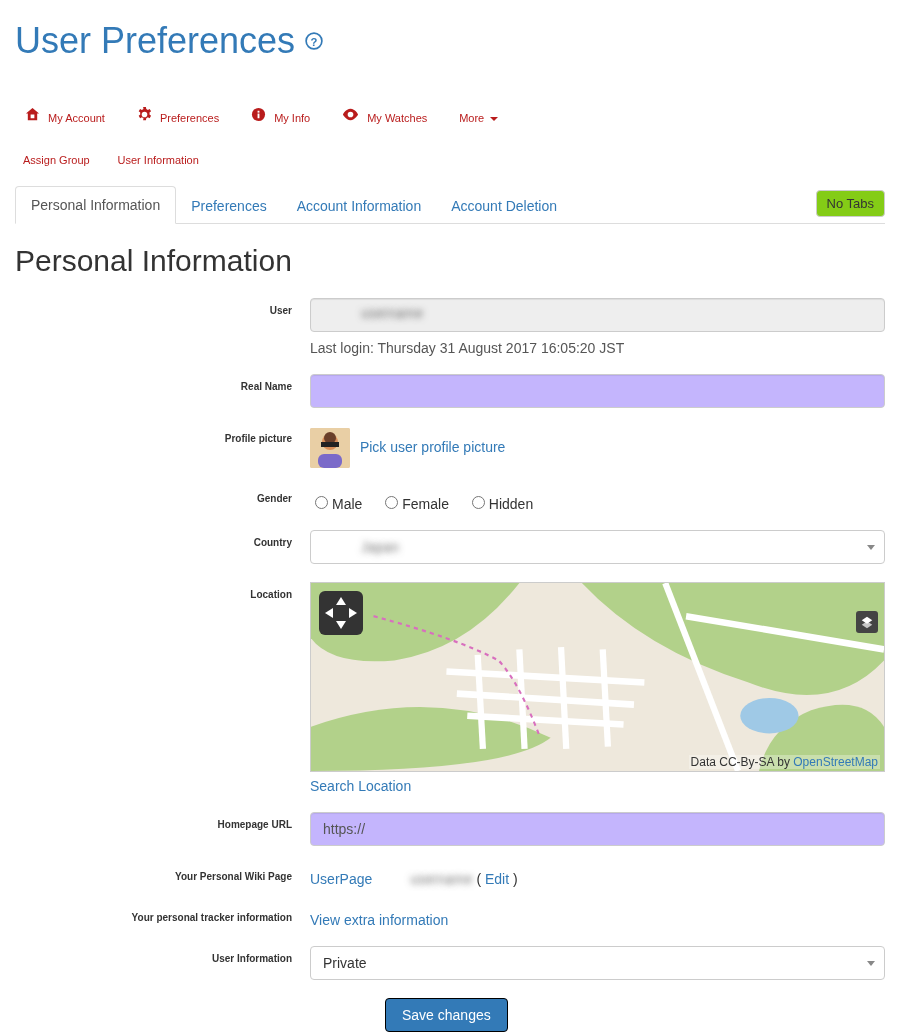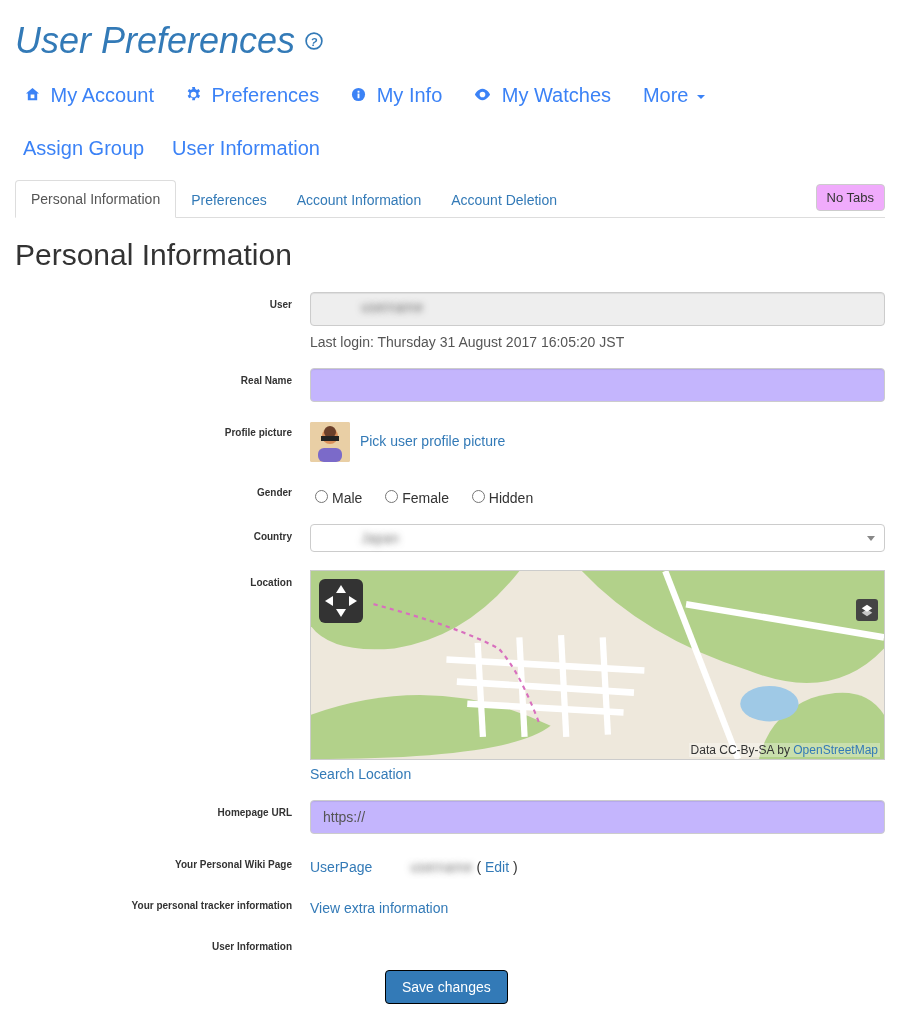--- a/index.html
+++ b/index.html
@@ -9,44 +9,43 @@
     font-family: "Helvetica Neue", Helvetica, Arial, sans-serif;
     font-size: 14px;
     color: #333;
     background: #fff;
     width: 900px;
   }
   h1.page-title {
     font-size: 36px;
     font-weight: 500;
     color: #337ab7;
-    margin: 5px 0 12px 0;
-    font-style: italic;
+    margin: 5px 0 35px 0;
   }
   h1.page-title .help {
     font-size: 20px;
     color: #337ab7;
     vertical-align: middle;
     display: inline-block;
   }
   .nav {
     list-style: none;
     padding: 0;
     margin: 0 0 10px 0;
   }
   .nav > li {
     display: inline-block;
     margin-right: 8px;
   }
   .nav > li > a {
     display: inline-block;
     padding: 10px 10px;
-    color: #3b82f6;
+    color: #b91c1c;
     text-decoration: none;
-    font-size: 20px;
+    font-size: 11px;
   }
   .nav .icon { margin-right: 5px; }
   .nav-sub > li > a { padding: 10px 8px; }
   .caret {
     display: inline-block;
     width: 0; height: 0;
     margin-left: 3px;
     vertical-align: middle;
     border-top: 4px solid;
     border-right: 4px solid transparent;
@@ -73,21 +72,21 @@
     border-bottom: 1px solid #fff;
     border-radius: 4px 4px 0 0;
     color: #555;
     background: #fff;
   }
   .tab-row .btn-notabs {
     margin-left: auto;
     border: 1px solid #ccc;
     padding: 5px 10px;
     border-radius: 4px;
-    background: #f0abfc;
+    background: #84cc16;
     font-size: 13px;
     color: #333;
     cursor: pointer;
     margin-bottom: 6px;
   }
 
   h2.section-title {
     font-size: 30px;
     font-weight: 500;
     color: #333;
@@ -153,21 +152,21 @@
     margin-right: 14px;
     padding-top: 7px;
     font-weight: normal;
   }
   .radio-inline input { margin-right: 4px; }
 
   .select-wrap {
     position: relative;
   }
   .select-wrap .select-display {
-    height: 28px;
+    height: 34px;
     border: 1px solid #ccc;
     border-radius: 4px;
     padding: 6px 12px;
     background: #fff;
     display: flex;
     align-items: center;
   }
   .select-wrap .tri {
     position: absolute;
     right: 10px;
@@ -404,17 +403,25 @@
 
 <div class="form-row">
   <div class="form-label">Your personal tracker information</div>
   <div class="form-field" style="padding-top:7px;">
     <a href="#" class="link">View extra information</a>
   </div>
 </div>
 
 <div class="form-row">
   <div class="form-label">User Information</div>
+  <div class="form-field">
+    <div class="select-wrap">
+      <div class="select-display">
+          <span>Private</span>
+        </div>
+      <span class="tri"></span>
+    </div>
+  </div>
 </div>
 
 <div class="btn-row">
   <button class="btn-primary">Save changes</button>
 </div>
 
 </body></html>

